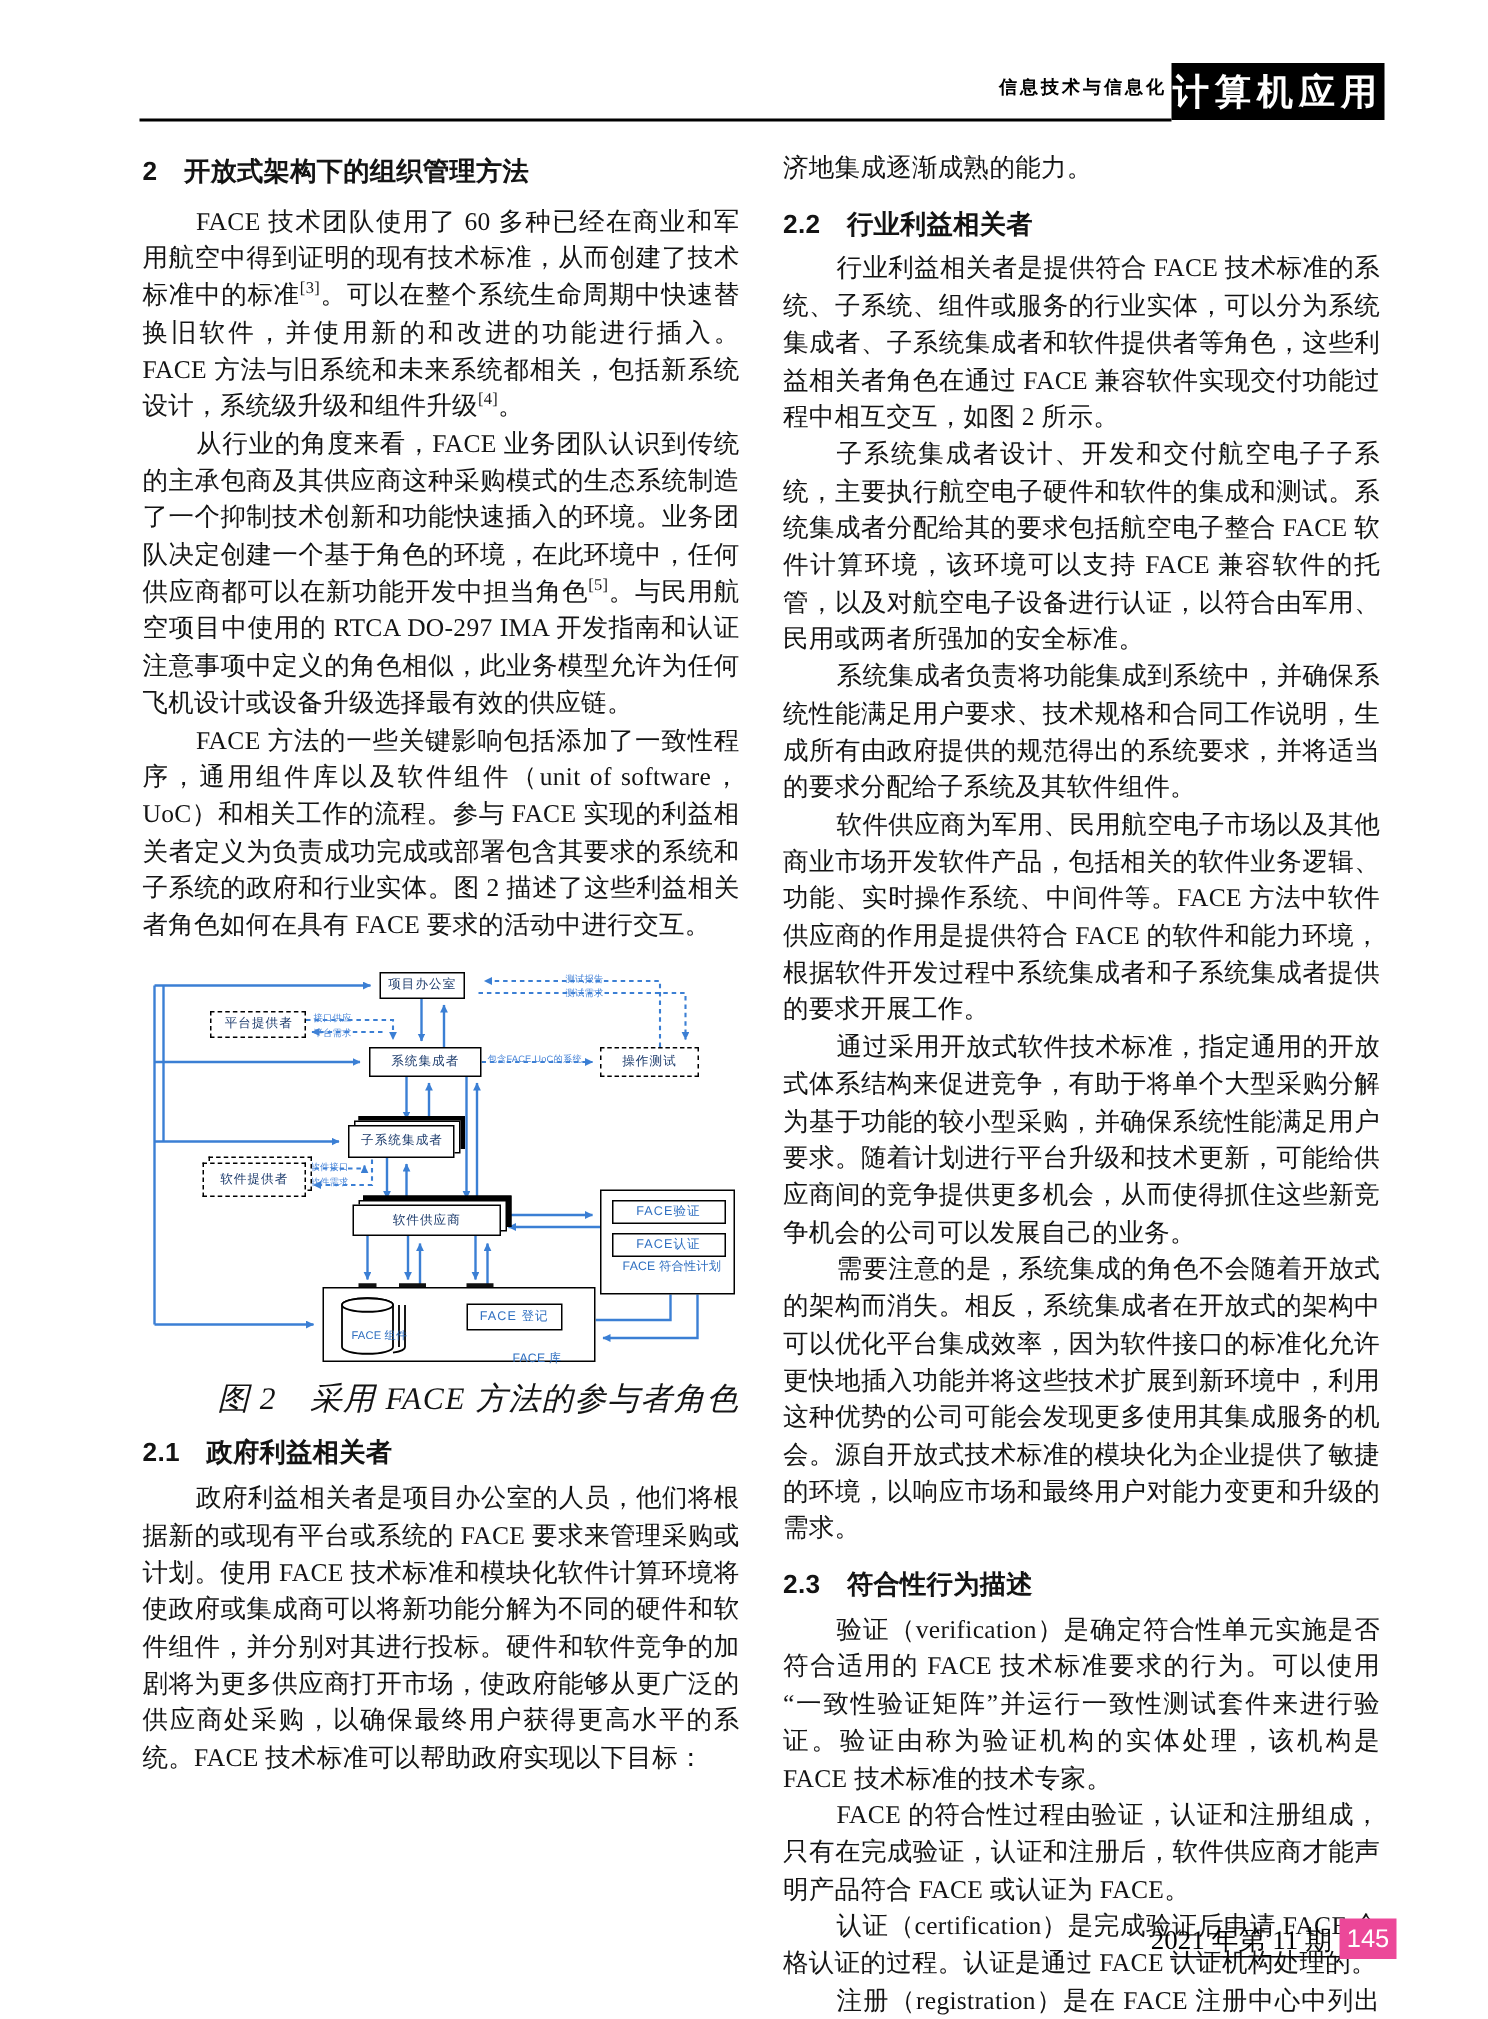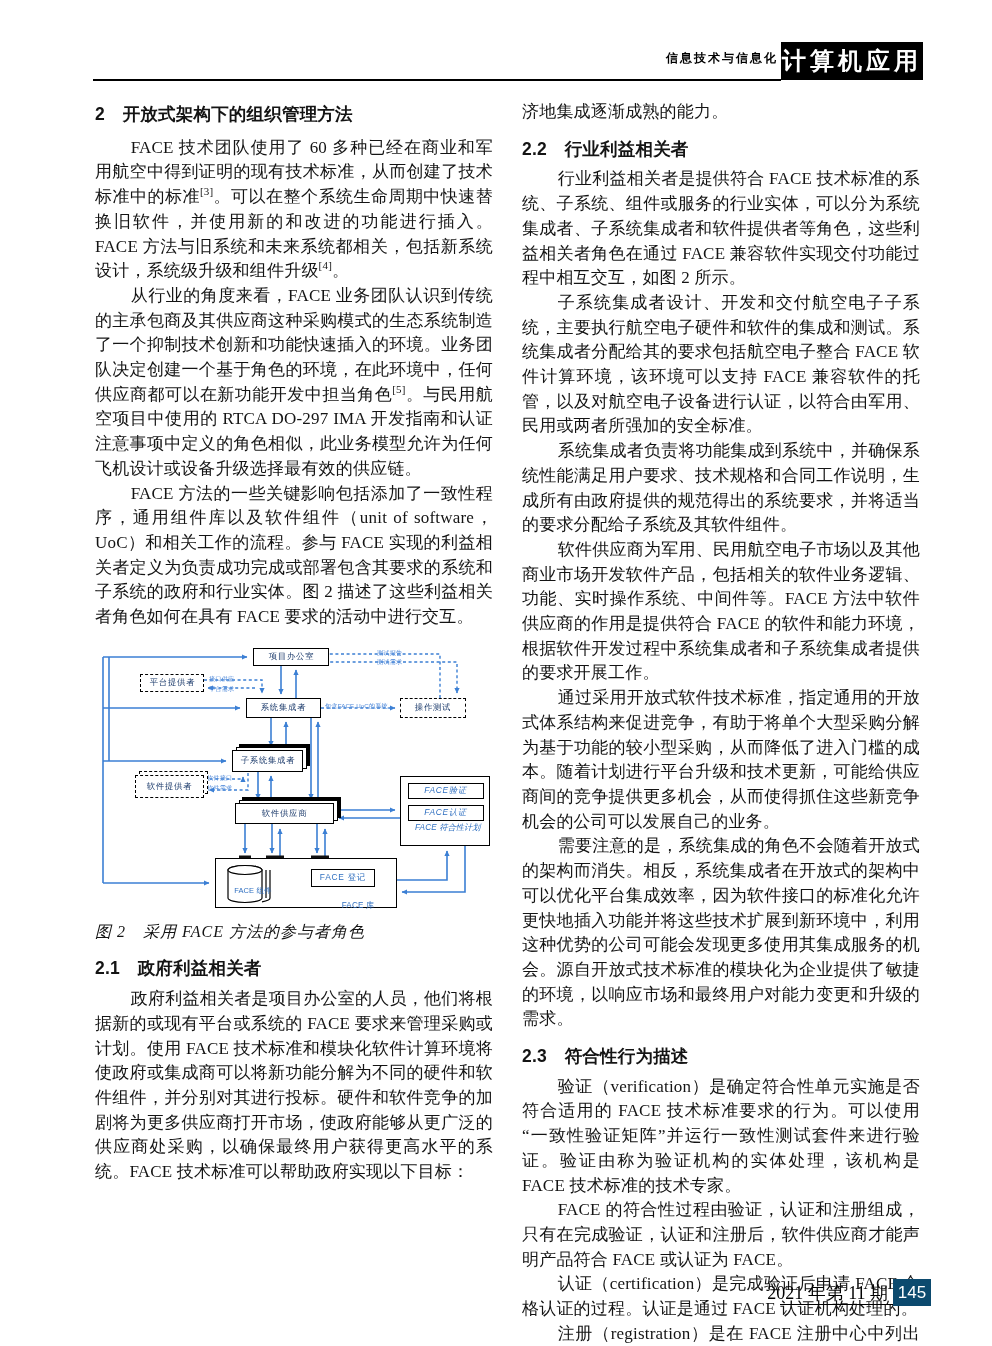--- a/index.html
+++ b/index.html
@@ -42,27 +42,27 @@
           color:#4a86d8;font-size:10px;transform:scale(0.62);transform-origin:0 0;
           white-space:nowrap;}
   .plan-label{position:absolute;left:0;right:0;bottom:5px;text-align:center;
     font-family:"Liberation Sans","DejaVu Sans",sans-serif;color:#2f6fc0;font-size:12px;
     transform:scale(0.68);white-space:nowrap;}
   .lib-label{position:absolute;font-family:"Liberation Sans","DejaVu Sans",sans-serif;
     color:#2f6fc0;font-size:12px;transform:scale(0.68);white-space:nowrap;}
   .cyl-label{position:absolute;left:0;top:14px;width:54px;text-align:center;
     font-family:"Liberation Sans","DejaVu Sans",sans-serif;color:#2f6fc0;font-size:12px;
     transform:scale(0.62);white-space:nowrap;}
-  .caption{text-align:left;font-style:italic;font-size:16px;letter-spacing:1px;
+  .caption{text-align:right;font-style:italic;font-size:21px;letter-spacing:1px;
     margin:8px 0 4px 0;text-indent:0;}
   
   .ftr-issue{position:absolute;left:660px;top:1281px;width:228px;text-align:right;
     font-size:18px;color:#000;}
   .ftr-rule{position:absolute;left:780px;top:1304px;width:113px;border-top:1.5px solid #000;}
-  .ftr-badge{position:absolute;left:893px;top:1279px;width:38px;height:27px;background:#0c4a6e;
+  .ftr-badge{position:absolute;left:893px;top:1279px;width:38px;height:27px;background:#ec4899;
     color:#fff;font-family:"Liberation Sans","DejaVu Sans",sans-serif;font-size:17px;
     display:flex;align-items:center;justify-content:center;}
 </style>
 </head>
 <body>
 
 <div class="page">
 
   <div class="hdr-journal">信息技术与信息化</div>
   <div class="hdr-badge">计算机应用</div>
@@ -132,21 +132,21 @@
         </svg>
 
         <span class="tlabel" style="left:282px;top:6px;">测试报告</span>
         <span class="tlabel" style="left:282px;top:15px;">测试需求</span>
         <span class="tlabel" style="left:114px;top:32px;">接口供应</span>
         <span class="tlabel" style="left:114px;top:42px;">平台需求</span>
         <span class="tlabel" style="left:230px;top:59px;">包含FACE UoC的系统</span>
         <span class="tlabel" style="left:112px;top:131px;">软件接口</span>
         <span class="tlabel" style="left:112px;top:141px;">软件需求</span>
 
-        <div class="dbox" style="left:158px;top:8px;width:76px;height:18px;">
+        <div class="dbox" style="left:158px;top:8px;width:57px;height:18px;">
           <span class="nodelabel">项目办公室</span>
         </div>
         <div class="dbox dashed" style="left:45px;top:34px;width:64px;height:18px;">
           <span class="nodelabel">平台提供者</span>
         </div>
         <div class="dbox" style="left:151px;top:58px;width:75px;height:20px;">
           <span class="nodelabel">系统集成者</span>
         </div>
         <div class="dbox dashed" style="left:305px;top:58px;width:66px;height:20px;">
           <span class="nodelabel">操作测试</span>
@@ -162,21 +162,21 @@
         <div class="dbox dashed" style="left:40px;top:135px;width:69px;height:23px;">
           <span class="nodelabel">软件提供者</span>
         </div>
 
         <div class="stack-layer dark" style="left:147px;top:157px;width:99px;height:21px;"></div>
         <div class="stack-layer" style="left:143.5px;top:160px;width:99px;height:21px;"></div>
         <div class="dbox" style="left:140px;top:163px;width:99px;height:21px;">
           <span class="nodelabel">软件供应商</span>
         </div>
 
-        <div class="dbox" style="left:305px;top:136px;width:90px;height:70px;font-style:italic;">
+        <div class="dbox" style="left:305px;top:153px;width:90px;height:70px;">
           <div class="dbox" style="left:7px;top:6px;width:76px;height:16px;">
             <span class="nodelabel bluetext">FACE验证</span>
           </div>
           <div class="dbox" style="left:7px;top:28px;width:76px;height:16px;">
             <span class="nodelabel bluetext">FACE认证</span>
           </div>
           <div class="plan-label">FACE 符合性计划</div>
         </div>
 
         <div class="dbox" style="left:120px;top:218px;width:182px;height:50px;">
@@ -205,21 +205,21 @@
     <p class="indent">政府利益相关者是项目办公室的人员，他们将根据新的或现有平台或系统的 FACE 要求来管理采购或计划。使用 FACE 技术标准和模块化软件计算环境将使政府或集成商可以将新功能分解为不同的硬件和软件组件，并分别对其进行投标。硬件和软件竞争的加剧将为更多供应商打开市场，使政府能够从更广泛的供应商处采购，以确保最终用户获得更高水平的系统。FACE 技术标准可以帮助政府实现以下目标：</p>
   </div>
 
   <div class="col col-right">
     <p>济地集成逐渐成熟的能力。</p>
     <div class="h-sub">2.2　行业利益相关者</div>
     <p class="indent">行业利益相关者是提供符合 FACE 技术标准的系统、子系统、组件或服务的行业实体，可以分为系统集成者、子系统集成者和软件提供者等角色，这些利益相关者角色在通过 FACE 兼容软件实现交付功能过程中相互交互，如图 2 所示。</p>
     <p class="indent">子系统集成者设计、开发和交付航空电子子系统，主要执行航空电子硬件和软件的集成和测试。系统集成者分配给其的要求包括航空电子整合 FACE 软件计算环境，该环境可以支持 FACE 兼容软件的托管，以及对航空电子设备进行认证，以符合由军用、民用或两者所强加的安全标准。</p>
     <p class="indent">系统集成者负责将功能集成到系统中，并确保系统性能满足用户要求、技术规格和合同工作说明，生成所有由政府提供的规范得出的系统要求，并将适当的要求分配给子系统及其软件组件。</p>
     <p class="indent">软件供应商为军用、民用航空电子市场以及其他商业市场开发软件产品，包括相关的软件业务逻辑、功能、实时操作系统、中间件等。FACE 方法中软件供应商的作用是提供符合 FACE 的软件和能力环境，根据软件开发过程中系统集成者和子系统集成者提供的要求开展工作。</p>
-    <p class="indent">通过采用开放式软件技术标准，指定通用的开放式体系结构来促进竞争，有助于将单个大型采购分解为基于功能的较小型采购，从而降低了进入门槛的成本。随着计划进行平台升级和技术更新，可能给供应商间的竞争提供更多机会，从而使得抓住这些新竞争机会的公司可以发展自己的业务。</p>
+    <p class="indent">通过采用开放式软件技术标准，指定通用的开放式体系结构来促进竞争，有助于将单个大型采购分解为基于功能的较小型采购，并确保系统性能满足用户要求。随着计划进行平台升级和技术更新，可能给供应商间的竞争提供更多机会，从而使得抓住这些新竞争机会的公司可以发展自己的业务。</p>
     <p class="indent">需要注意的是，系统集成的角色不会随着开放式的架构而消失。相反，系统集成者在开放式的架构中可以优化平台集成效率，因为软件接口的标准化允许更快地插入功能并将这些技术扩展到新环境中，利用这种优势的公司可能会发现更多使用其集成服务的机会。源自开放式技术标准的模块化为企业提供了敏捷的环境，以响应市场和最终用户对能力变更和升级的需求。</p>
     <div class="h-sub">2.3　符合性行为描述</div>
     <p class="indent">验证（verification）是确定符合性单元实施是否符合适用的 FACE 技术标准要求的行为。可以使用“一致性验证矩阵”并运行一致性测试套件来进行验证。验证由称为验证机构的实体处理，该机构是 FACE 技术标准的技术专家。</p>
     <p class="indent">FACE 的符合性过程由验证，认证和注册组成，只有在完成验证，认证和注册后，软件供应商才能声明产品符合 FACE 或认证为 FACE。</p>
     <p class="indent">认证（certification）是完成验证后申请 FACE 合格认证的过程。认证是通过 FACE 认证机构处理的。</p>
     <p class="indent">注册（registration）是在 FACE 注册中心中列出 FACE 认证的 UoC 的过程。软件产品的注册是该过程的重要的最后</p>
   </div>
 
   <div class="ftr-issue">2021 年第 11 期</div>
   <div class="ftr-rule"></div>

